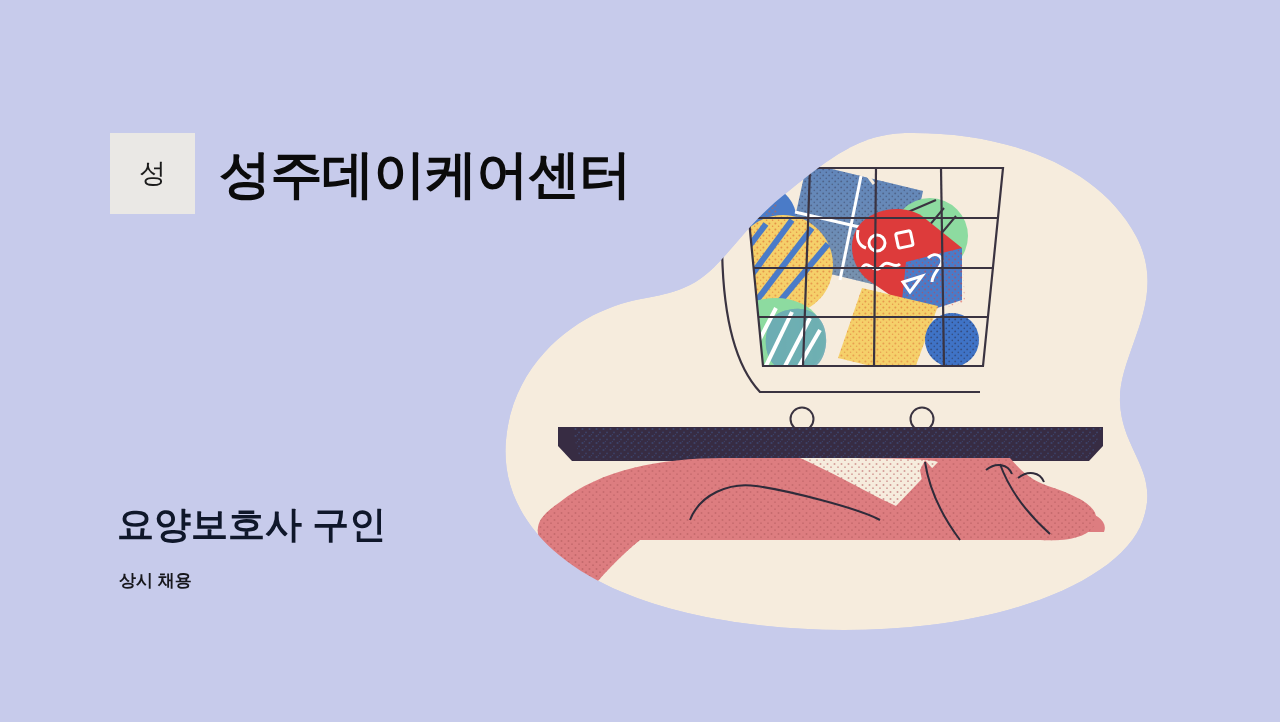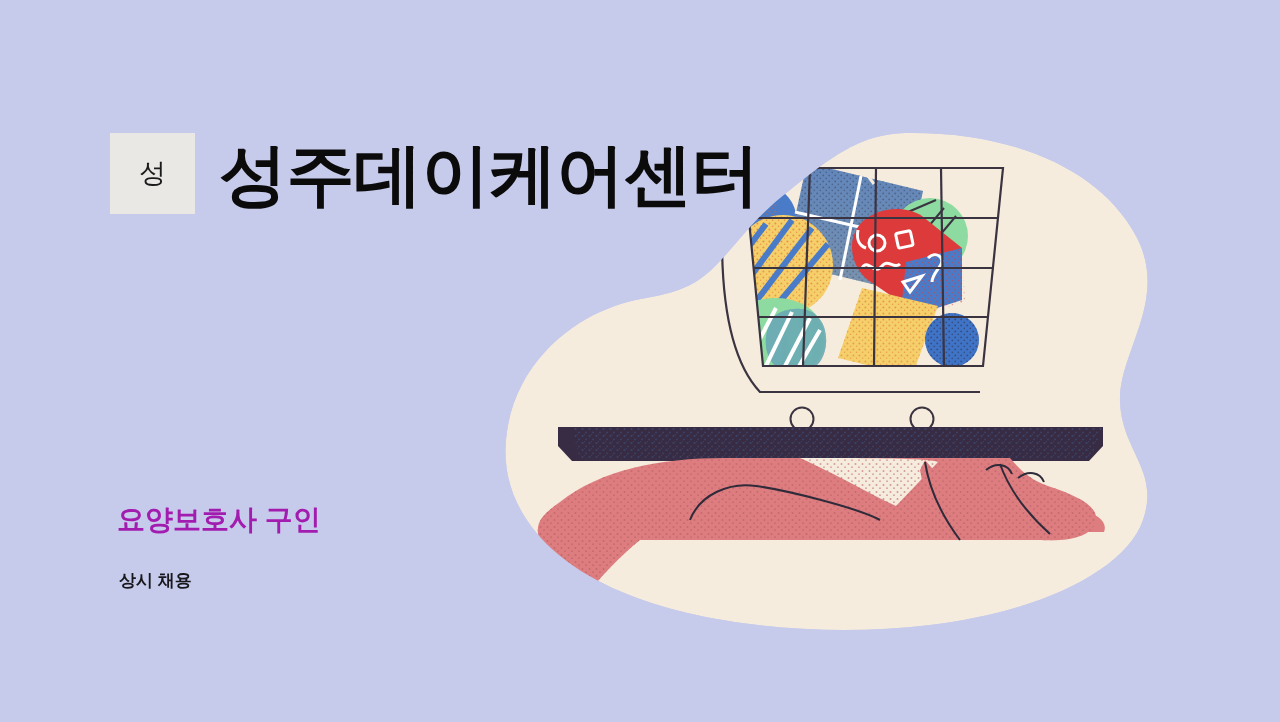--- a/index.html
+++ b/index.html
@@ -52,35 +52,35 @@
     flex: 0 0 auto;
   }
   .avatar-badge-label {
     font-size: 27px;
     color: #1b1b1b;
     font-weight: 400;
     line-height: 1;
   }
   .company-title {
     margin-left: 24px;
-    font-size: 68px;
+    font-size: 52px;
     font-weight: 700;
     color: #0b0b0b;
     letter-spacing: -0.5px;
     line-height: 1;
     white-space: nowrap;
   }
 
   .job-title {
     position: absolute;
     left: 117px;
     top: 505px;
-    font-size: 28px;
+    font-size: 37px;
     font-weight: 700;
-    color: #a21caf;
+    color: #0f172a;
     line-height: 1.1;
     white-space: nowrap;
   }
   .job-subtitle {
     position: absolute;
     left: 119px;
     top: 572px;
     font-size: 17px;
     font-weight: 700;
     color: #17171c;

